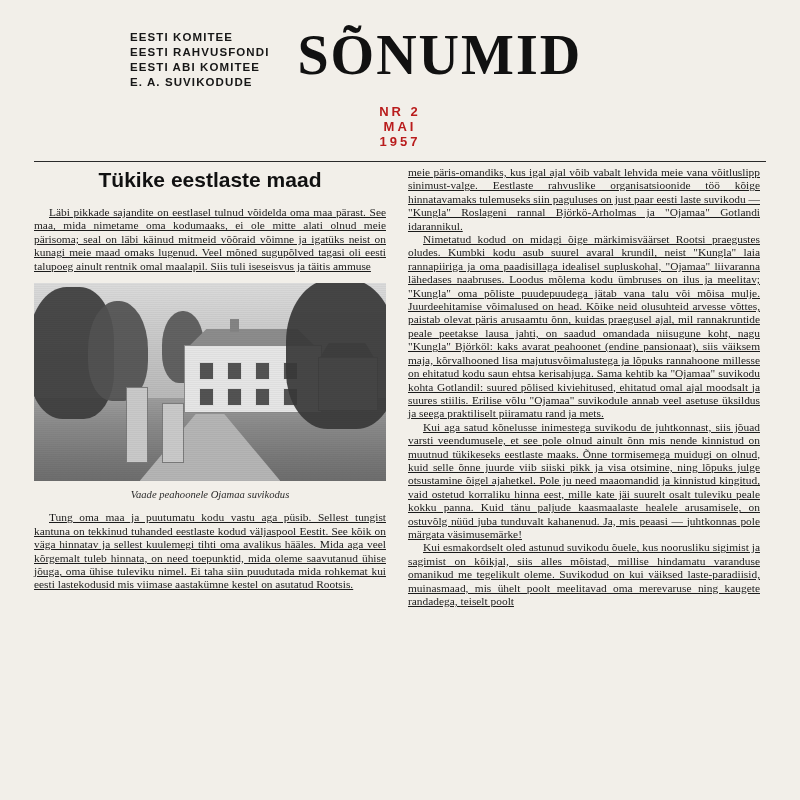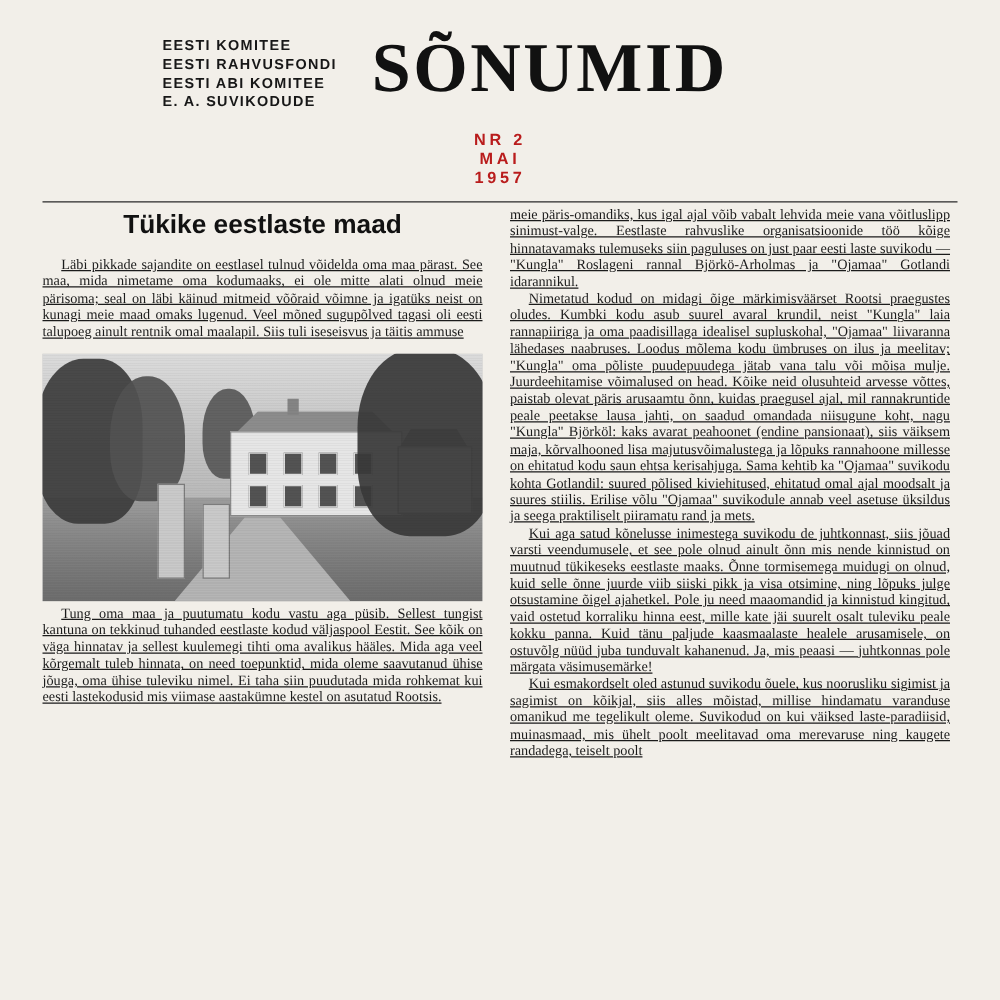--- a/index.html
+++ b/index.html
@@ -272,20 +272,21 @@
             <div class="win" style="left:70px;top:42px;"></div>
             <div class="win" style="left:98px;top:42px;"></div>
           </div>
           <div class="roof2"></div>
           <div class="house2"></div>
           <div class="tree t3"></div>
           <div class="gatepost gp1"></div>
           <div class="gatepost gp2"></div>
           <div class="grain"></div>
         </div>
+        <div class="caption">Vaade peahoonele Ojamaa suvikodus</div>
       </div>
 
       <p>Tung oma maa ja puutumatu kodu vastu aga püsib. Sellest tungist kantuna on tekkinud tuhanded eestlaste kodud väljaspool Eestit. See kõik on väga hinnatav ja sellest kuulemegi tihti oma avalikus hääles. Mida aga veel kõrgemalt tuleb hinnata, on need toepunktid, mida oleme saavutanud ühise jõuga, oma ühise tuleviku nimel. Ei taha siin puudutada mida rohkemat kui eesti lastekodusid mis viimase aastakümne kestel on asutatud Rootsis.</p>
     </div>
 
     <div class="col">
       <p class="no-indent">meie päris-omandiks, kus igal ajal võib vabalt lehvida meie vana võitluslipp sinimust-valge. Eestlaste rahvuslike organisatsioonide töö kõige hinnatavamaks tulemuseks siin paguluses on just paar eesti laste suvikodu — "Kungla" Roslageni rannal Björkö-Arholmas ja "Ojamaa" Gotlandi idarannikul.</p>
       <p>Nimetatud kodud on midagi õige märkimisväärset Rootsi praegustes oludes. Kumbki kodu asub suurel avaral krundil, neist "Kungla" laia rannapiiriga ja oma paadisillaga idealisel supluskohal, "Ojamaa" liivaranna lähedases naabruses. Loodus mõlema kodu ümbruses on ilus ja meelitav; "Kungla" oma põliste puudepuudega jätab vana talu või mõisa mulje. Juurdeehitamise võimalused on head. Kõike neid olusuhteid arvesse võttes, paistab olevat päris arusaamtu õnn, kuidas praegusel ajal, mil rannakruntide peale peetakse lausa jahti, on saadud omandada niisugune koht, nagu "Kungla" Björköl: kaks avarat peahoonet (endine pansionaat), siis väiksem maja, kõrvalhooned lisa majutusvõimalustega ja lõpuks rannahoone millesse on ehitatud kodu saun ehtsa kerisahjuga. Sama kehtib ka "Ojamaa" suvikodu kohta Gotlandil: suured põlised kiviehitused, ehitatud omal ajal moodsalt ja suures stiilis. Erilise võlu "Ojamaa" suvikodule annab veel asetuse üksildus ja seega praktiliselt piiramatu rand ja mets.</p>
       <p>Kui aga satud kõnelusse inimestega suvikodu de juhtkonnast, siis jõuad varsti veendumusele, et see pole olnud ainult õnn mis nende kinnistud on muutnud tükikeseks eestlaste maaks. Õnne tormisemega muidugi on olnud, kuid selle õnne juurde viib siiski pikk ja visa otsimine, ning lõpuks julge otsustamine õigel ajahetkel. Pole ju need maaomandid ja kinnistud kingitud, vaid ostetud korraliku hinna eest, mille kate jäi suurelt osalt tuleviku peale kokku panna. Kuid tänu paljude kaasmaalaste healele arusamisele, on ostuvõlg nüüd juba tunduvalt kahanenud. Ja, mis peaasi — juhtkonnas pole märgata väsimusemärke!</p>
       <p>Kui esmakordselt oled astunud suvikodu õuele, kus noorusliku sigimist ja sagimist on kõikjal, siis alles mõistad, millise hindamatu varanduse omanikud me tegelikult oleme. Suvikodud on kui väiksed laste-paradiisid, muinasmaad, mis ühelt poolt meelitavad oma merevaruse ning kaugete randadega, teiselt poolt</p>

